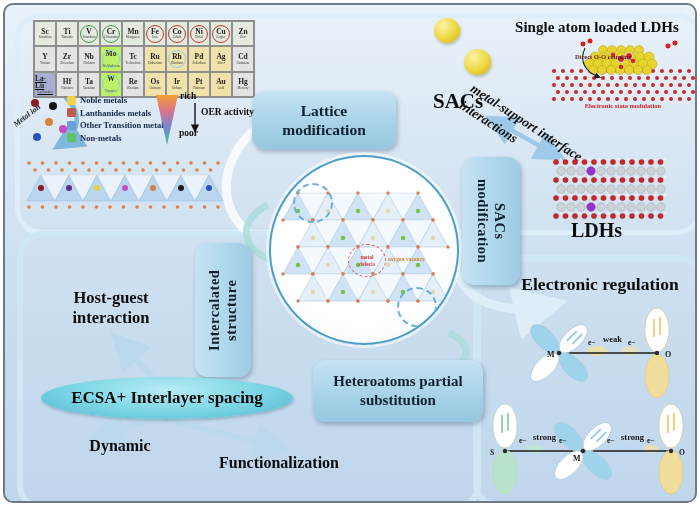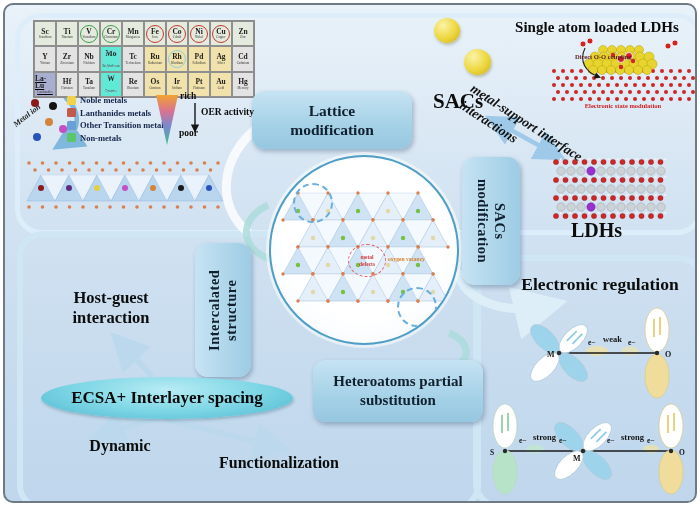--- a/index.html
+++ b/index.html
@@ -14,21 +14,21 @@
   #deco{position:absolute;left:0;top:0;z-index:1;}
   
   .ptable{position:absolute;left:28px;top:15px;width:220px;height:76px;display:grid;
           grid-template-columns:repeat(10,1fr);grid-template-rows:repeat(3,1fr);
           border:1px solid #8a8a8a;background:#ddd;z-index:2;}
   .pt-cell{position:relative;border:0.5px solid #8f8f8f;display:flex;flex-direction:column;
            align-items:center;justify-content:center;overflow:hidden;}
   .pt-cell .sym{font-weight:bold;font-size:7.5px;line-height:1;color:#1c1c1c;}
   .pt-cell .nm{font-size:3.2px;line-height:1;color:#3a3a3a;margin-top:1px;}
   .bg-g{background:#e4eadd;} .bg-n{background:#e3e3e3;} .bg-y{background:#f1e2ac;}
-  .bg-b{background:#5eead4;gap:7px;} .bg-l{background:#a8aed0;text-decoration:underline;}
+  .bg-b{background:#bef264;gap:7px;} .bg-l{background:#a8aed0;text-decoration:underline;}
   .pt-ring::after{content:'';position:absolute;left:50%;top:50%;width:16px;height:16px;
            margin:-9px 0 0 -9px;border-radius:50%;border:1.6px solid var(--rc);}
   .ring-green{--rc:#3f9e4f;} .ring-red{--rc:#c23b2e;} .ring-cyan{--rc:#8fd0e0;}
   
   .legend{position:absolute;left:62px;top:90px;z-index:2;}
   .lg-row{display:flex;align-items:center;margin-bottom:2.5px;}
   .lg-row .sw{width:9px;height:9px;border-radius:1.5px;margin-right:4px;flex:0 0 auto;}
   .lg-row .lb{font-size:8.5px;font-weight:bold;color:#15254a;white-space:nowrap;}
   
   .grad-tri{position:absolute;left:151px;top:90px;width:22px;height:50px;z-index:2;
@@ -40,21 +40,21 @@
   .t-poor{left:174px;top:123px;font-size:9.5px;}
   .mi-label{left:6px;top:106px;font-size:8px;font-style:italic;transform:rotate(-38deg);color:#222;}
   #midots{position:absolute;left:18px;top:90px;z-index:2;}
   #strip{position:absolute;left:16px;top:150px;z-index:2;}
   
   .box{position:absolute;z-index:2;border-radius:13px;
        background:linear-gradient(180deg,#c6e3f3 0%,#a5d1e7 60%,#96c7e0 100%);
        box-shadow:1.5px 2.5px 4px rgba(60,90,120,.35);
        display:flex;align-items:center;justify-content:center;text-align:center;
        font-weight:bold;color:#10202e;}
-  .box-lattice{left:247px;top:86px;width:160px;height:58px;font-size:15.5px;line-height:1.25;}
+  .box-lattice{left:247px;top:86px;width:144px;height:58px;font-size:15.5px;line-height:1.25;}
   .box-lattice span{max-width:118px;}
   .box-hetero{left:308px;top:355px;width:170px;height:62px;font-size:15px;line-height:1.3;}
   .box-hetero span{max-width:150px;}
   .box-sacsmod{left:457px;top:152px;width:58px;height:128px;font-size:14.5px;
        background:linear-gradient(90deg,#c6e3f3,#9dcce4);}
   .box-inter{left:190px;top:238px;width:56px;height:134px;font-size:14.5px;
        background:linear-gradient(90deg,#c6e3f3,#9dcce4);}
   .vtext-down{writing-mode:vertical-rl;letter-spacing:.5px;max-height:120px;}
   .vtext-up{writing-mode:vertical-rl;transform:rotate(180deg);letter-spacing:.5px;max-height:126px;}
   

